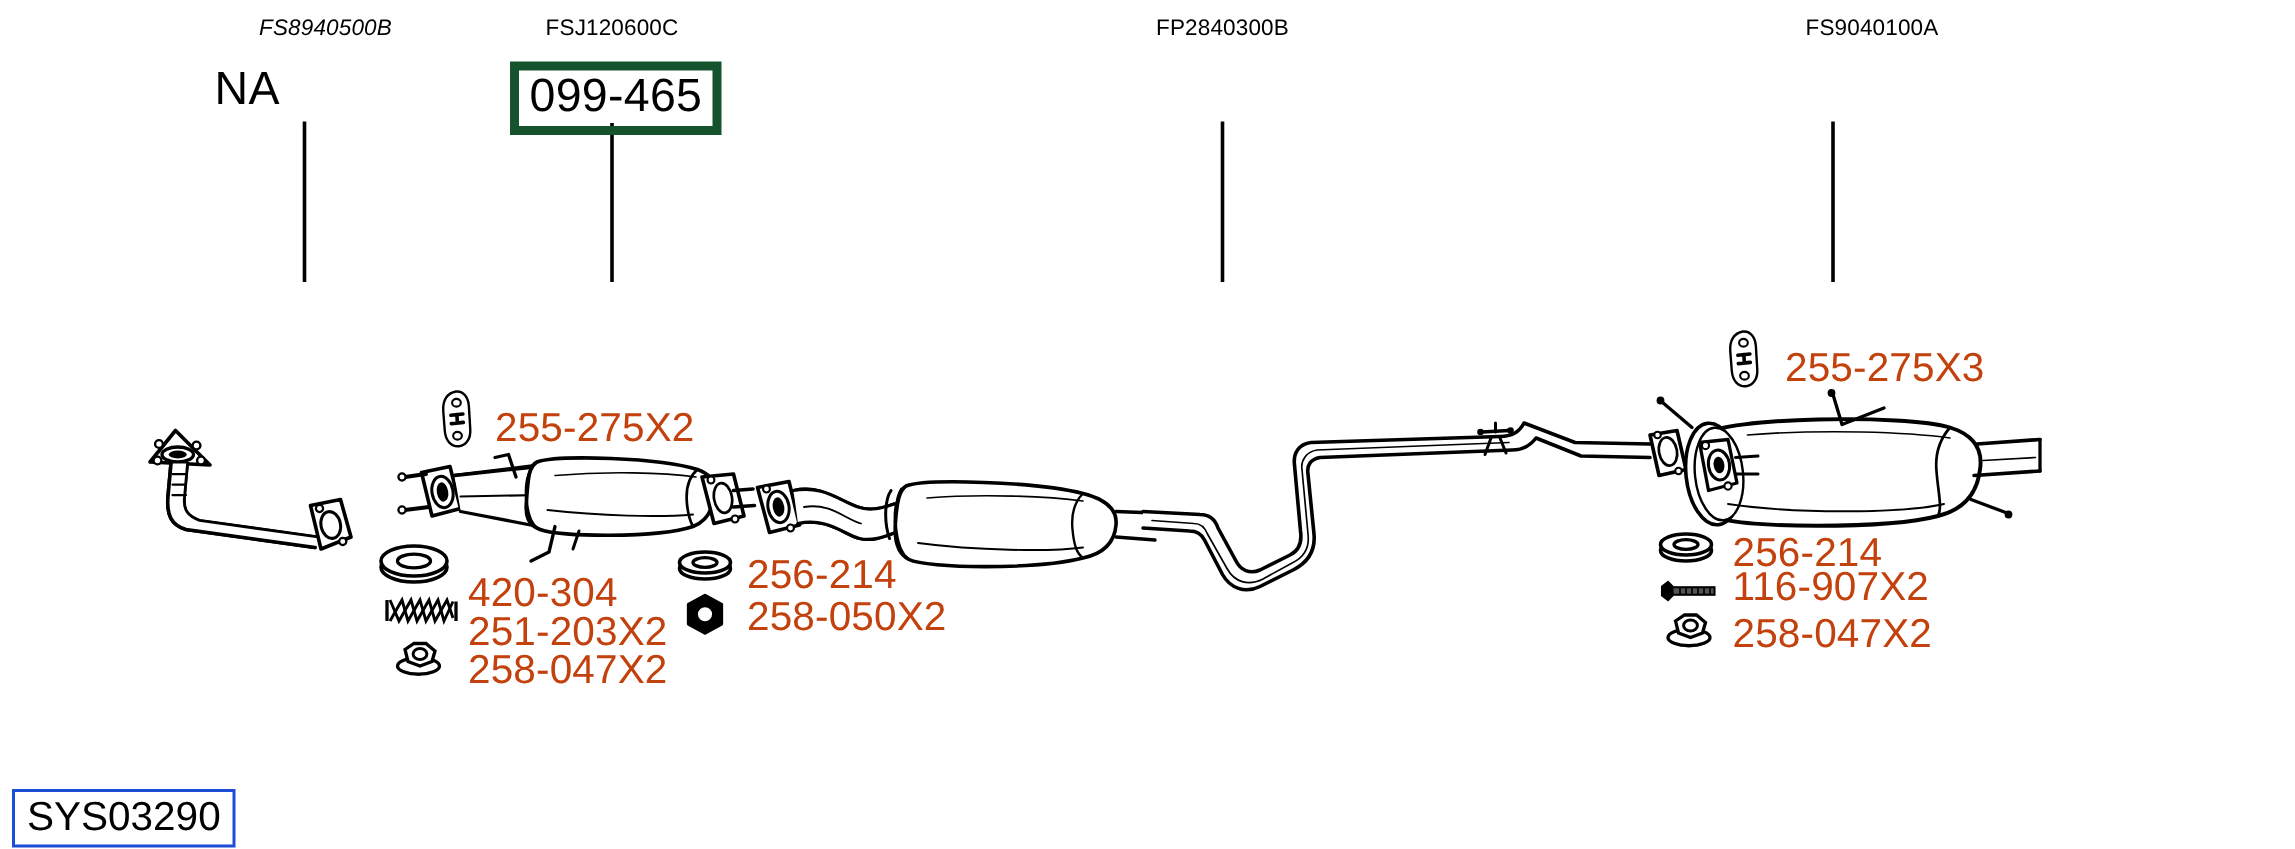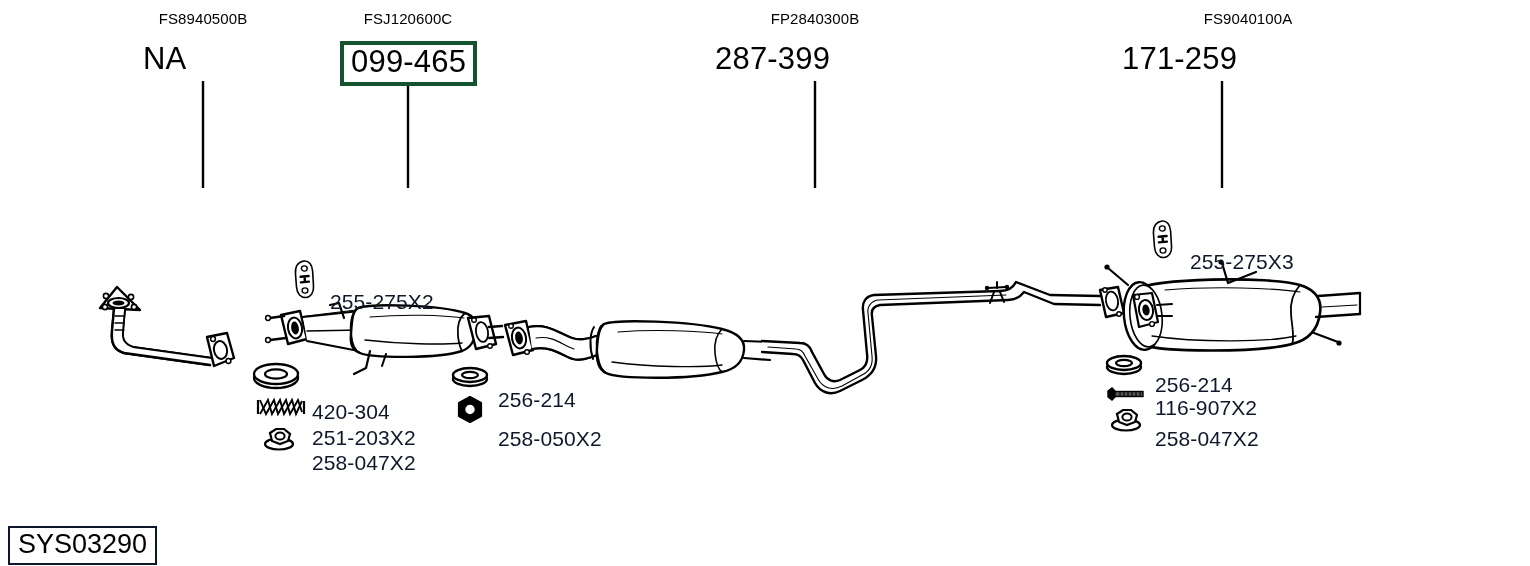--- a/index.html
+++ b/index.html
@@ -37,37 +37,36 @@
   }
   .hdr-code {
     position: absolute;
     font-size: 31px;
     white-space: nowrap;
     text-align: left;
     color: #000;
     letter-spacing: 0.2px;
   }
   .hdr-code.boxed {
-    border: 4px solid #14532d;
+    border: 6px solid #14532d;
     padding: 1px 7px 3px 7px;
     line-height: 1.05;
   }
   .ref-label {
     position: absolute;
-    font-size: 21px;
+    font-size: 27px;
     white-space: nowrap;
-    color: #0f172a;
+    color: #c2410c;
     letter-spacing: 0.1px;
-    margin-top: 20px;
   }
   #sys-code {
     position: absolute;
     left: 8px;
     top: 526px;
-    border: 2px solid #0f172a;
+    border: 2px solid #1d4ed8;
     padding: 2px 8px 4px 8px;
     font-size: 27px;
     line-height: 1.08;
     white-space: nowrap;
     color: #000;
   }
 </style>
 </head>
 <body>
 
@@ -304,45 +303,43 @@
                M1132,391.5 L1132,396.5 M1136,391.5 L1136,396.5 M1140,391.5 L1140,396.5" stroke="#000" stroke-width="1.1"></path>
     </g>
 
     <g>
       <ellipse cx="1126" cy="425" rx="14" ry="5.5" fill="#ffffff" stroke="#000" stroke-width="2.2"></ellipse>
       <path d="M1117,414 L1123,410 L1131,410 L1137,415 L1135,422 L1127,425 L1119,422 Z" fill="#ffffff" stroke="#000" stroke-width="2.2"></path>
       <ellipse cx="1127" cy="417" rx="4.6" ry="3.6" fill="#ffffff" stroke="#000" stroke-width="2.0"></ellipse>
     </g>
   </svg>
 
-  <div class="hdr-part" style="left:103px; top:10px; width:200px;">FS8940500B</div>
+  <div class="hdr-part" style="left:117px; top:10px; width:200px;font-style:italic;">FS8940500B</div>
   <div class="hdr-code" style="left:143px; top:41px; width:120px;">NA</div>
 
   <div class="hdr-part" style="left:308px; top:10px; width:200px;">FSJ120600C</div>
   <div class="hdr-code boxed" style="left:340px; top:41px;">099-465</div>
 
   <div class="hdr-part" style="left:715px; top:10px; width:200px;">FP2840300B</div>
-  <div class="hdr-code" style="left:715px; top:41px; width:200px;">287-399</div>
 
   <div class="hdr-part" style="left:1148px; top:10px; width:200px;">FS9040100A</div>
-  <div class="hdr-code" style="left:1122px; top:41px; width:200px;">171-259</div>
 
   <div class="ref-label" style="left:330px; top:270px;">255-275X2</div>
 
   <div class="ref-label" style="left:1190px; top:230px;">255-275X3</div>
 
   <div class="ref-label" style="left:312px; top:380px;">420-304</div>
 
   <div class="ref-label" style="left:312px; top:406px;">251-203X2</div>
 
   <div class="ref-label" style="left:312px; top:431px;">258-047X2</div>
 
   <div class="ref-label" style="left:498px; top:368px;">256-214</div>
 
-  <div class="ref-label" style="left:498px; top:407px;">258-050X2</div>
+  <div class="ref-label" style="left:498px; top:396px;">258-050X2</div>
 
   <div class="ref-label" style="left:1155px; top:353px;">256-214</div>
 
   <div class="ref-label" style="left:1155px; top:376px;">116-907X2</div>
 
   <div class="ref-label" style="left:1155px; top:407px;">258-047X2</div>
 
   <div id="sys-code">SYS03290</div>
 
 </div>

